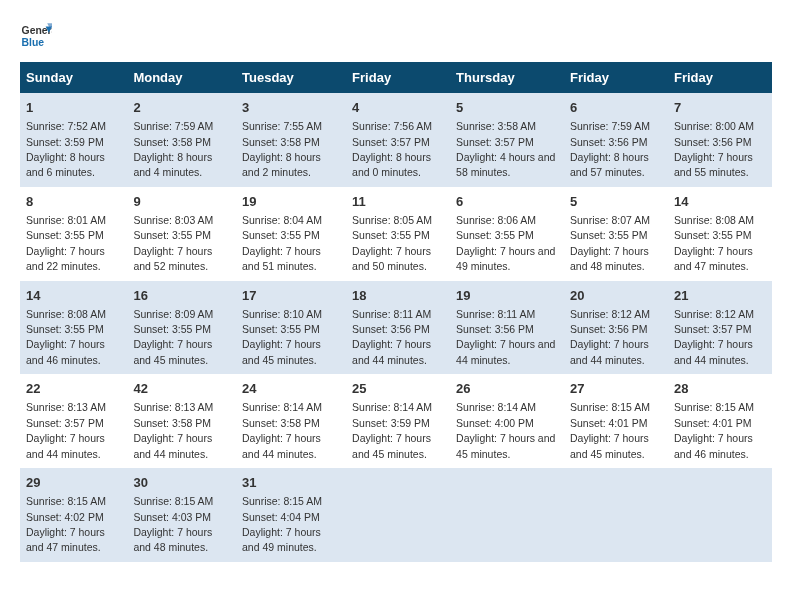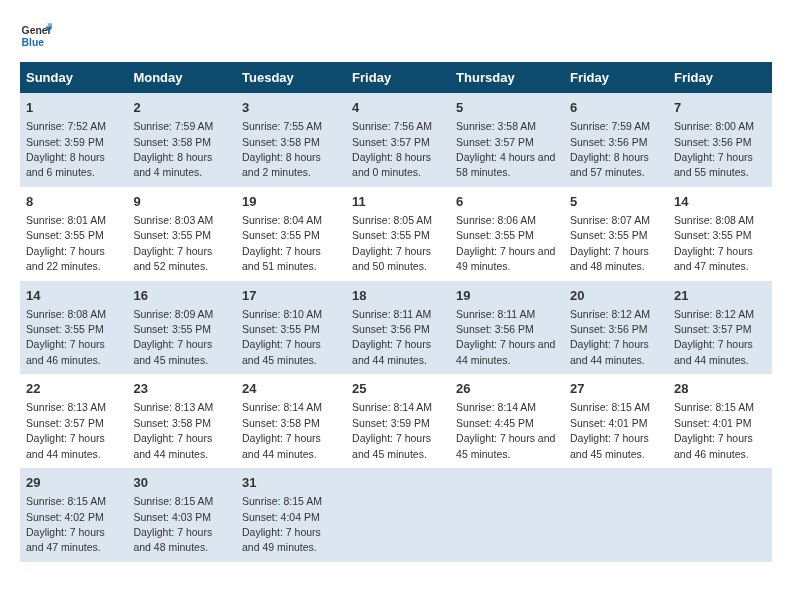--- a/index.html
+++ b/index.html
@@ -198,35 +198,35 @@
         <td><span class="day-num">21</span>
 <span class="day-info">Sunrise: 8:12 AM</span><br>
 <span class="day-info">Sunset: 3:57 PM</span><br>
 <span class="day-info">Daylight: 7 hours and 44 minutes.</span></td>
       </tr>
       <tr>
         <td><span class="day-num">22</span>
 <span class="day-info">Sunrise: 8:13 AM</span><br>
 <span class="day-info">Sunset: 3:57 PM</span><br>
 <span class="day-info">Daylight: 7 hours and 44 minutes.</span></td>
-        <td><span class="day-num">23</span>
+        <td><span class="day-num">42</span>
 <span class="day-info">Sunrise: 8:13 AM</span><br>
 <span class="day-info">Sunset: 3:58 PM</span><br>
 <span class="day-info">Daylight: 7 hours and 44 minutes.</span></td>
         <td><span class="day-num">24</span>
 <span class="day-info">Sunrise: 8:14 AM</span><br>
 <span class="day-info">Sunset: 3:58 PM</span><br>
 <span class="day-info">Daylight: 7 hours and 44 minutes.</span></td>
         <td><span class="day-num">25</span>
 <span class="day-info">Sunrise: 8:14 AM</span><br>
 <span class="day-info">Sunset: 3:59 PM</span><br>
 <span class="day-info">Daylight: 7 hours and 45 minutes.</span></td>
         <td><span class="day-num">26</span>
 <span class="day-info">Sunrise: 8:14 AM</span><br>
-<span class="day-info">Sunset: 4:45 PM</span><br>
+<span class="day-info">Sunset: 4:00 PM</span><br>
 <span class="day-info">Daylight: 7 hours and 45 minutes.</span></td>
         <td><span class="day-num">27</span>
 <span class="day-info">Sunrise: 8:15 AM</span><br>
 <span class="day-info">Sunset: 4:01 PM</span><br>
 <span class="day-info">Daylight: 7 hours and 45 minutes.</span></td>
         <td><span class="day-num">28</span>
 <span class="day-info">Sunrise: 8:15 AM</span><br>
 <span class="day-info">Sunset: 4:01 PM</span><br>
 <span class="day-info">Daylight: 7 hours and 46 minutes.</span></td>
       </tr>

